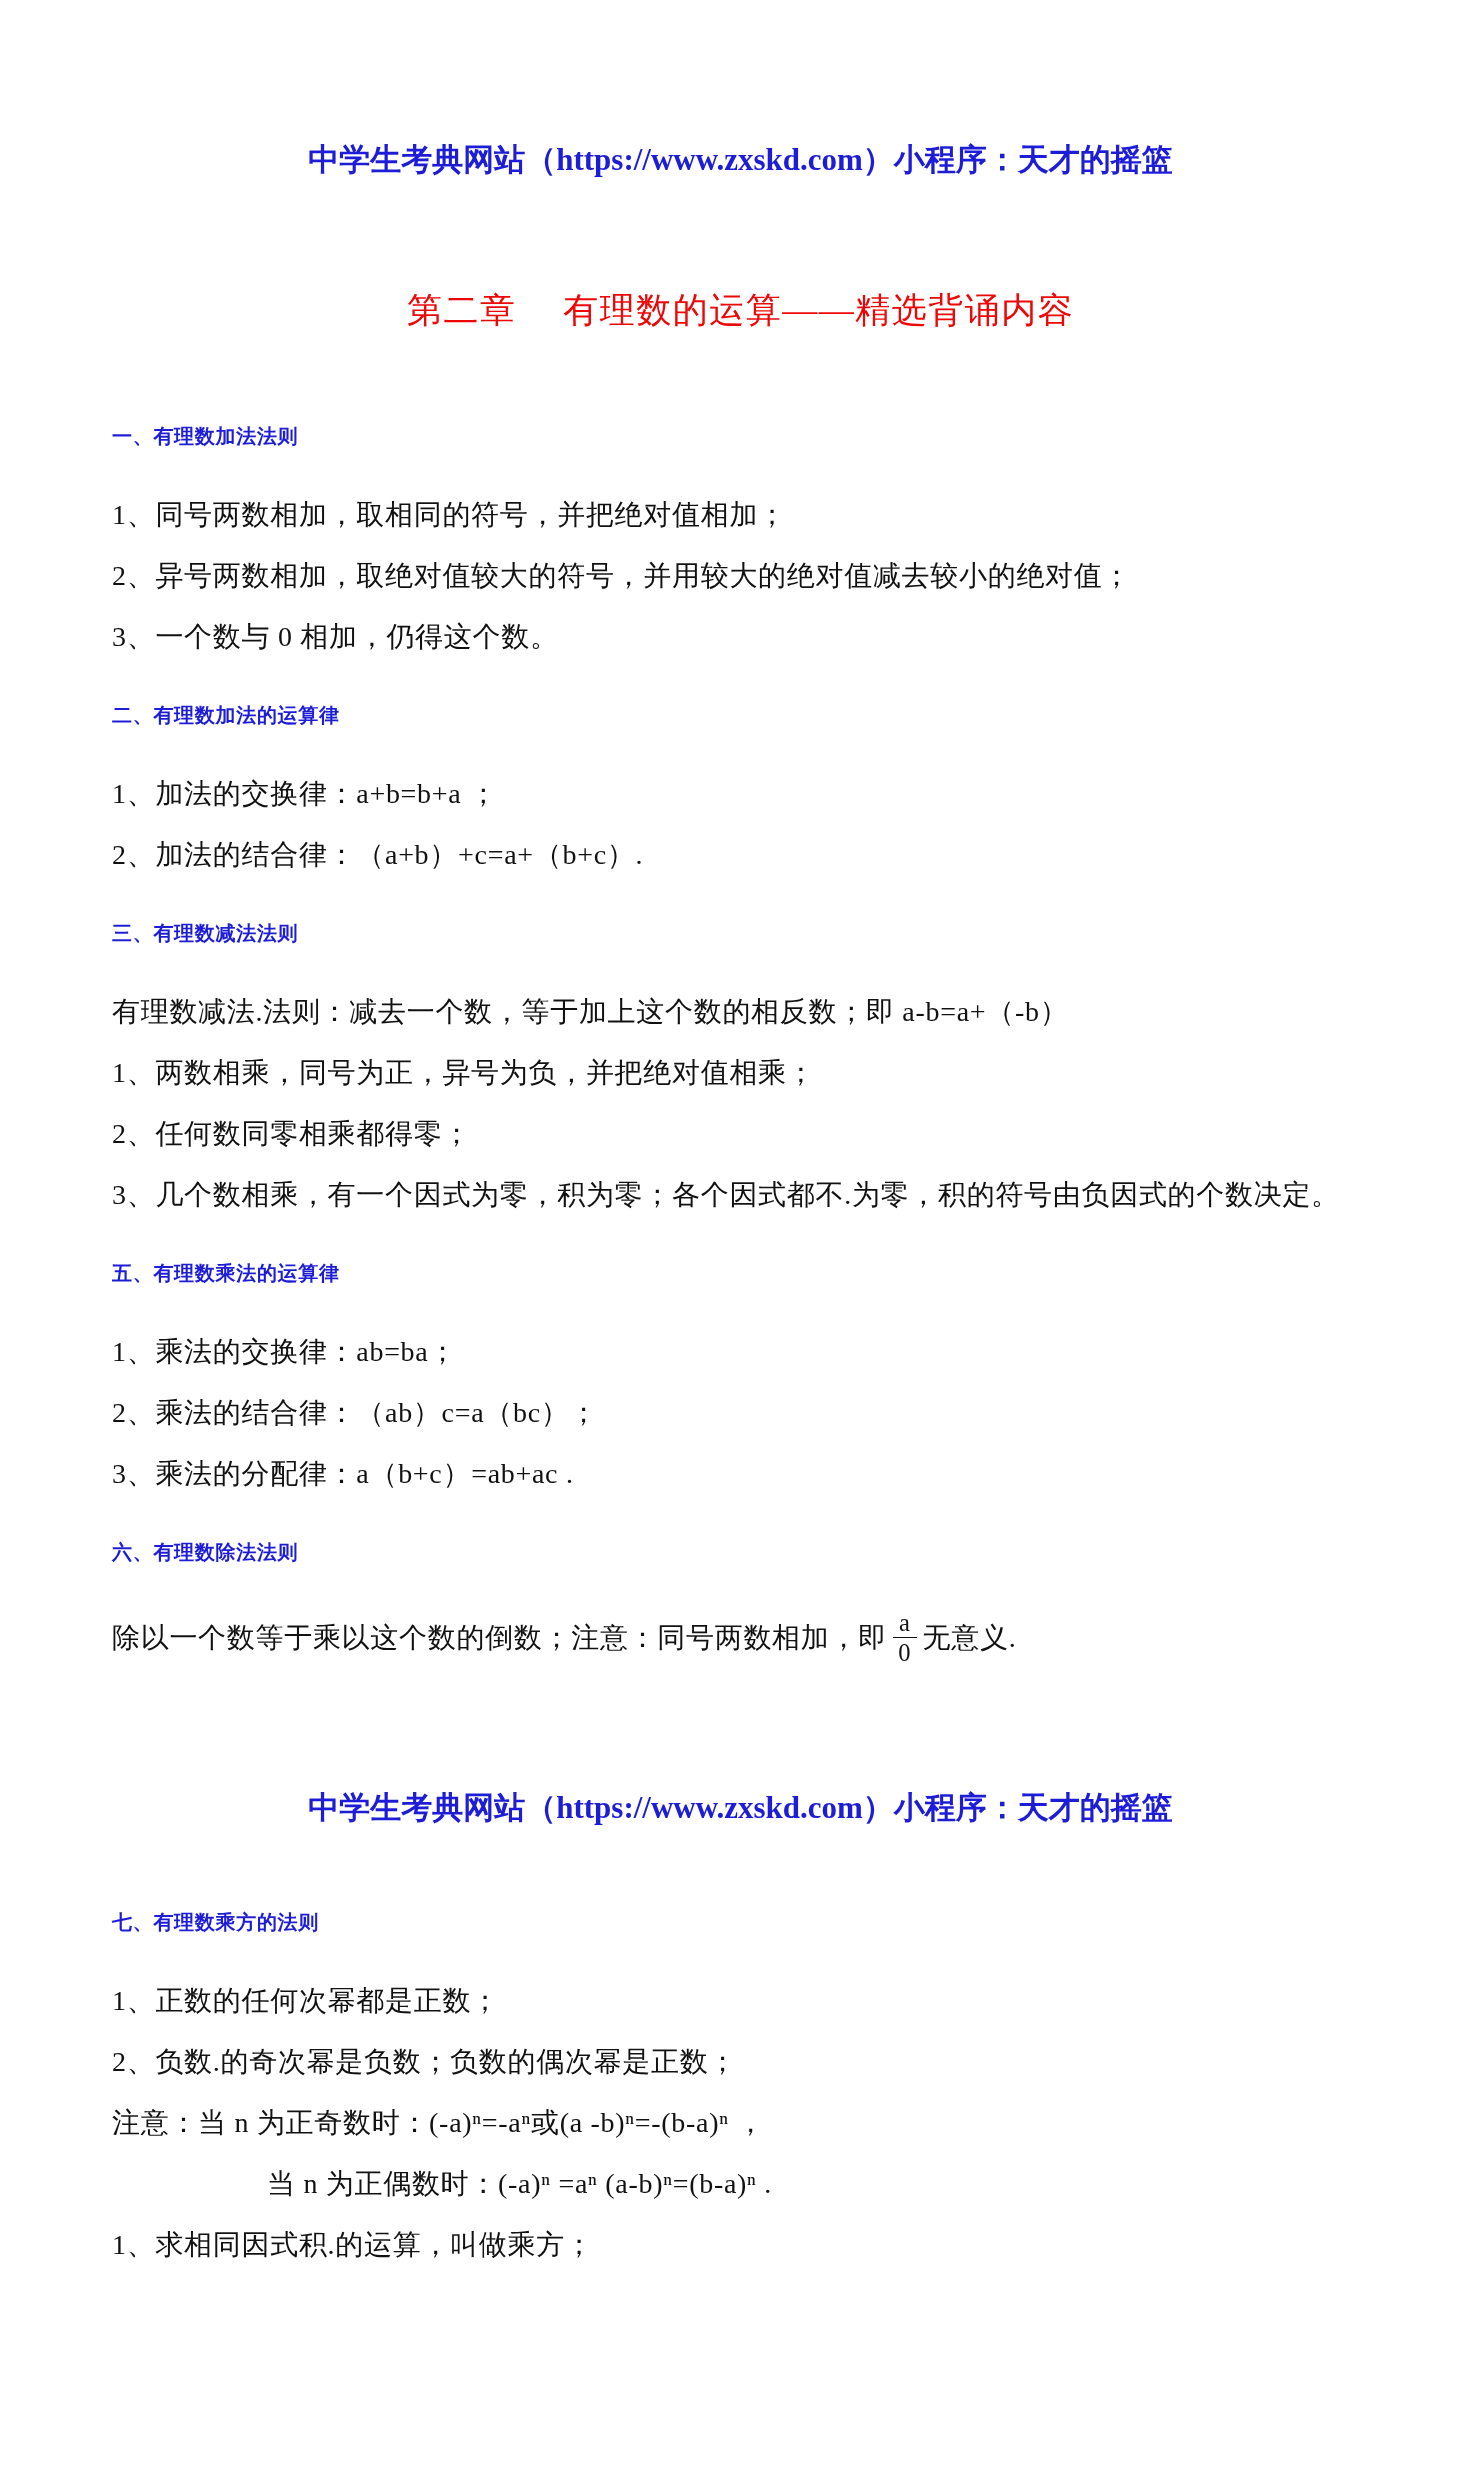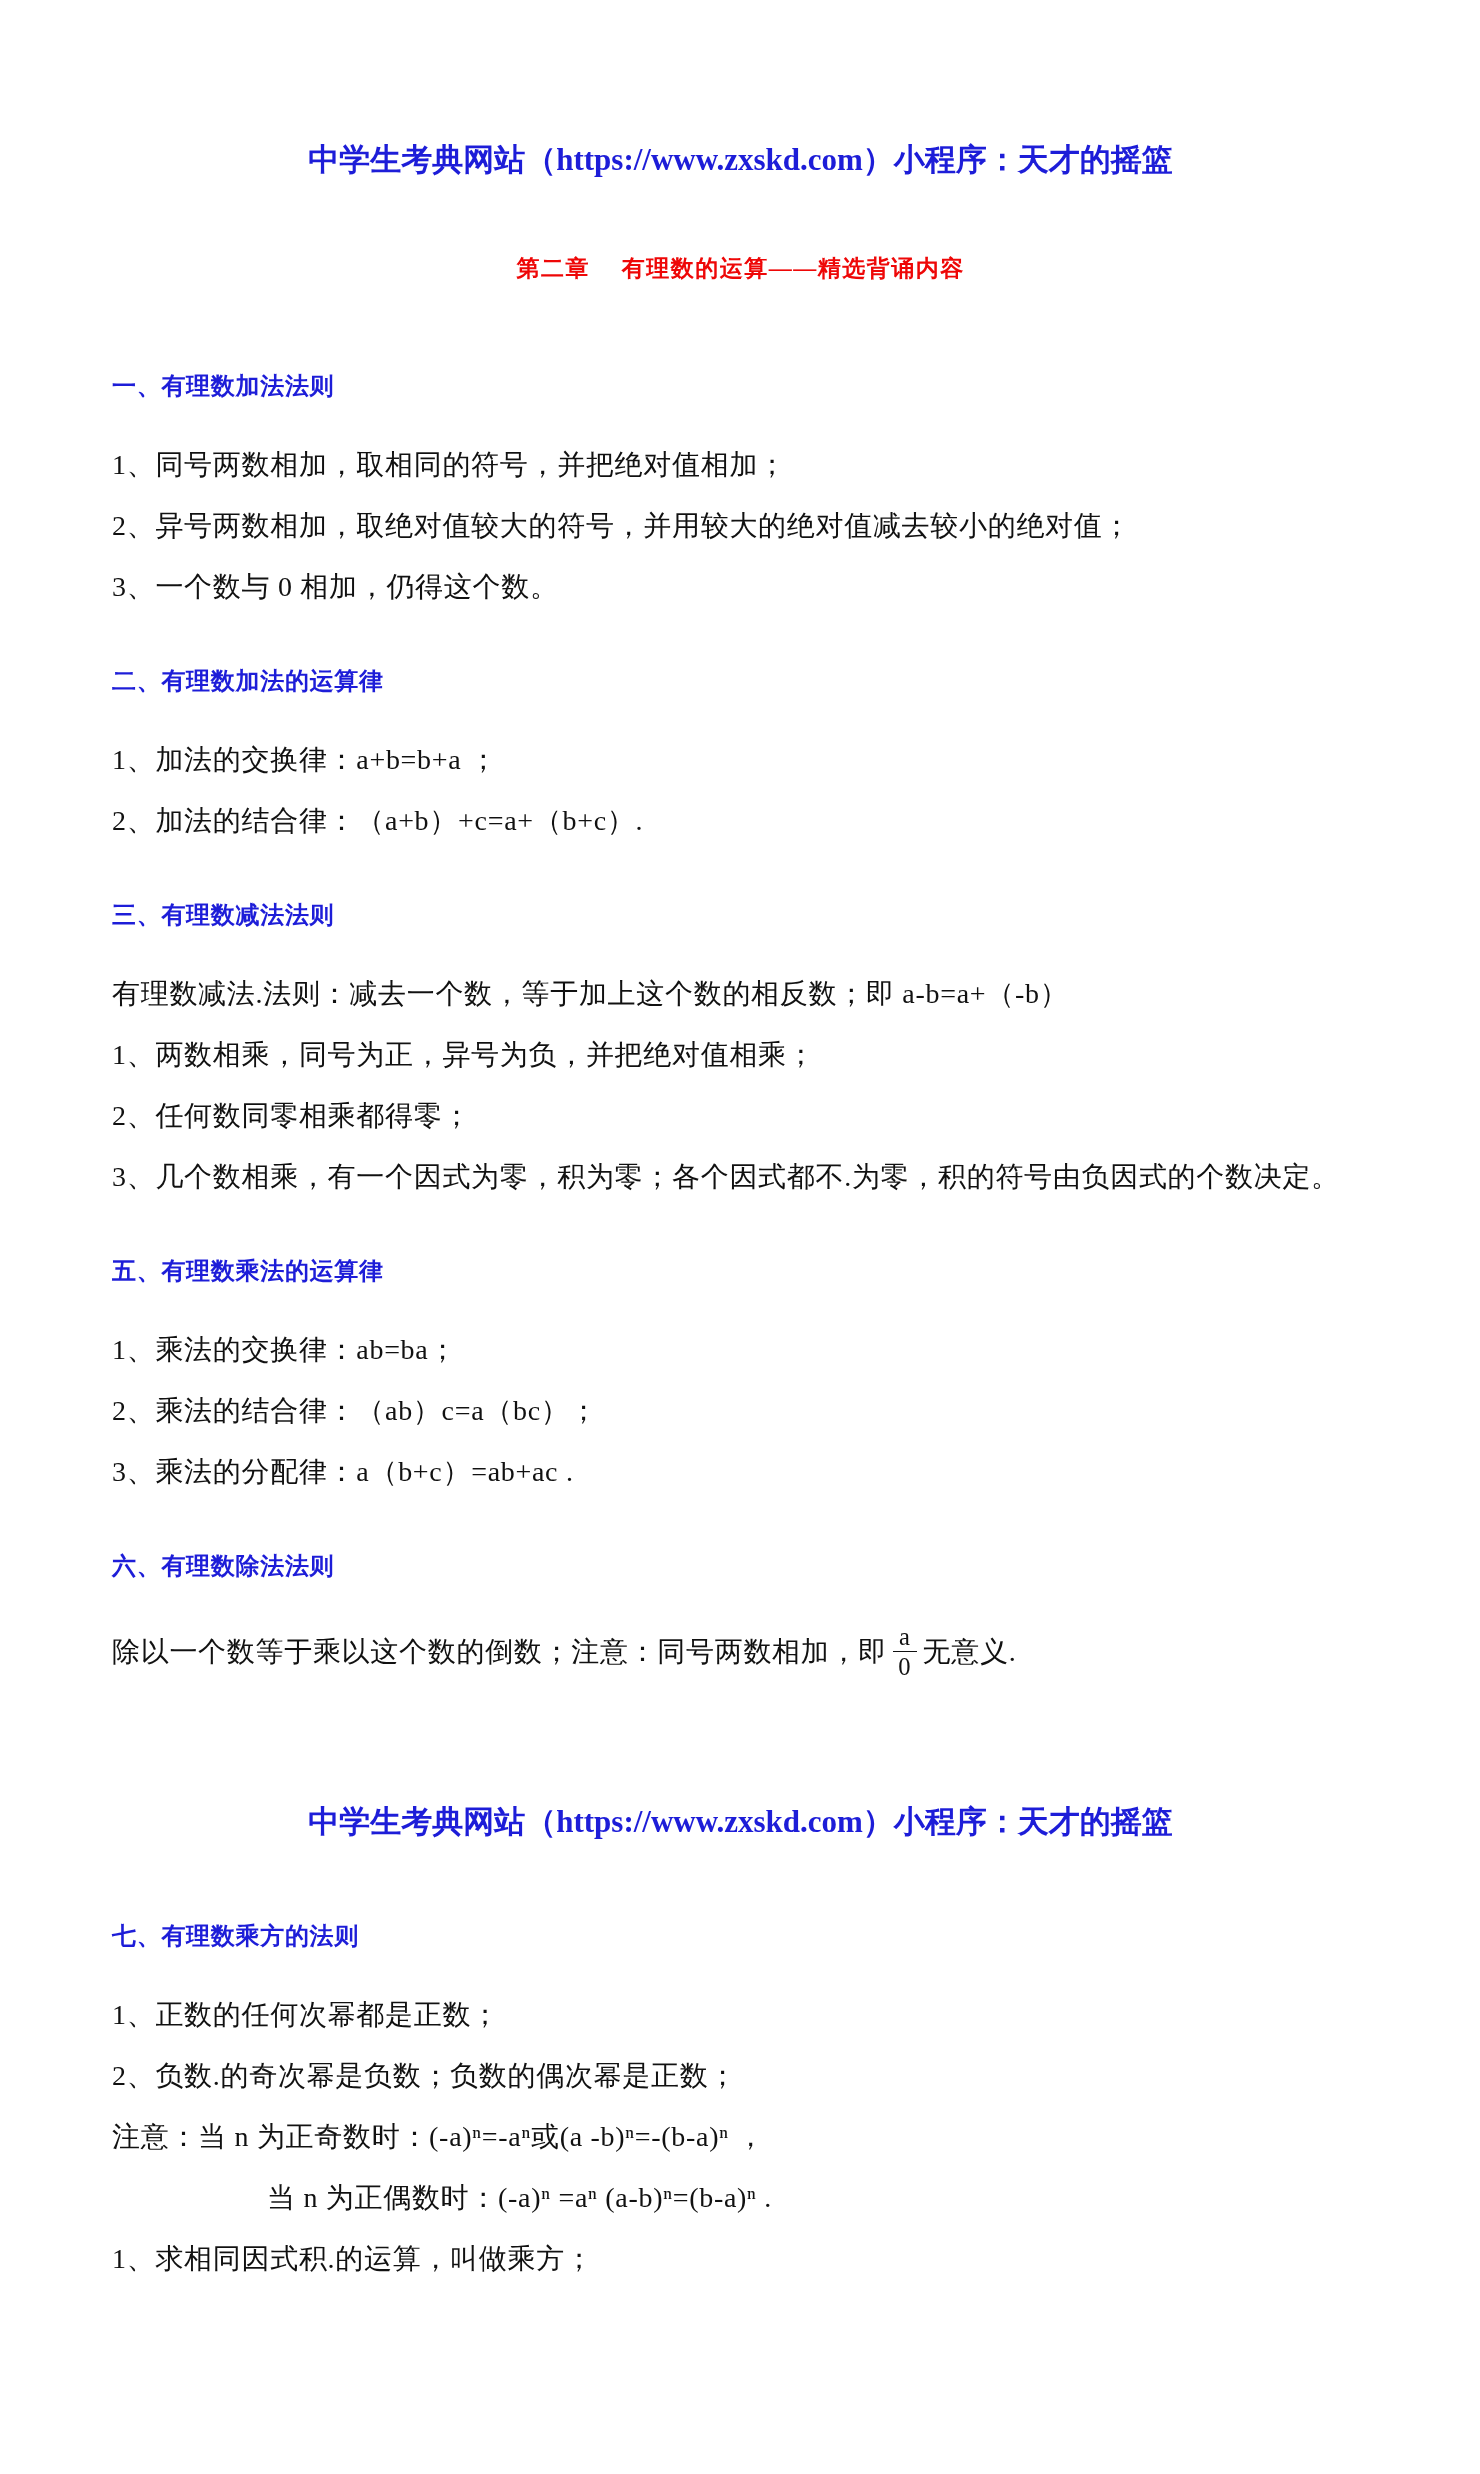--- a/index.html
+++ b/index.html
@@ -15,33 +15,33 @@
   .site-header {
     display: flex;
     justify-content: center;
     font-size: 31px;
     font-weight: bold;
     color: var(--heading-blue, #1d1dd8);
     white-space: nowrap;
   }
   .site-header.mid { margin: 118px 0 75px 0; }
   .doc-title {
-    margin: 72px 0 84px 0;
+    margin: 106px 0 84px 0;
     text-align: center;
-    font-size: 23px;
-    font-weight: bold;
+    font-size: 35px;
+    font-weight: normal;
     color: var(--title-red, #ee0707);
     letter-spacing: 1.5px;
   }
   .section-heading {
-    font-size: 24px;
+    font-size: 20px;
     line-height: 37px;
     font-weight: bold;
     color: var(--heading-blue, #1d1dd8);
-    margin: 58px 0 42px 0;
+    margin: 42px 0 42px 0;
     letter-spacing: 0.7px;
   }
   .body-line {
     font-size: 28px;
     line-height: 36px;
     margin: 0 0 25px 0;
     letter-spacing: 0.7px;
   }
   .body-line.indent { padding-left: 155px; }
   .frac {

